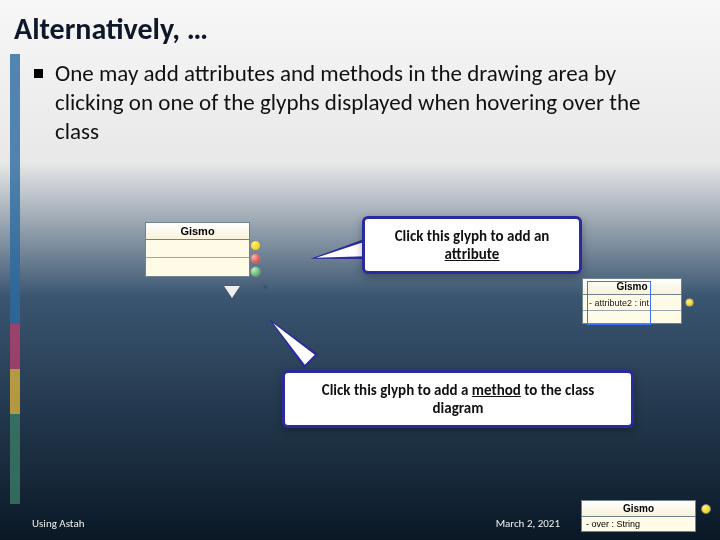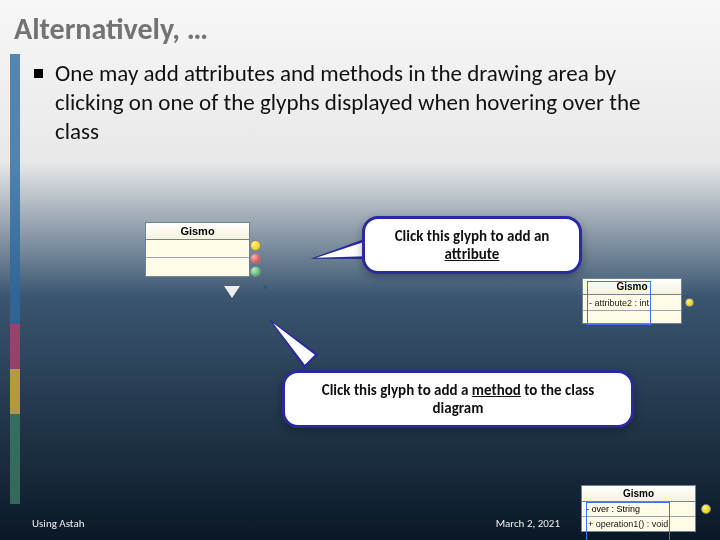--- a/index.html
+++ b/index.html
@@ -3,21 +3,21 @@
 <meta charset="utf-8">
 <style>
   * { margin: 0; padding: 0; box-sizing: border-box; }
   body {
     width: 720px; height: 540px;
     font-family: "Segoe UI", "Calibri", Arial, sans-serif;
     background: linear-gradient(to bottom, #f7f7f7 0%, #e8e8e8 30%, #3a5570 55%, #0a1826 100%);
     position: relative; overflow: hidden;
   }
   .title {
-    font-size: 30px; font-weight: 700; color: #737373;
+    font-size: 30px; font-weight: 700; color: #0f172a;
     padding: 10px 14px 2px 14px;
   }
   .stripe {
     position: absolute; left: 10px; top: 54px; width: 10px; height: 450px;
     background: linear-gradient(to bottom,
        #2b6aa0 0%, #2b6aa0 60%,
        #b33f6d 60%, #b33f6d 70%,
        #d7b03c 70%, #d7b03c 80%,
        #3a7b66 80%, #3a7b66 100%);
     opacity: 0.8;
@@ -78,21 +78,21 @@
 
   #uml3 { right: 24px; bottom: 8px; width: 115px; }
   #uml3 .sec { font-size: 9px; min-height: 11px; }
   .g3 { position:absolute; right: 9px; bottom: 26px; width:10px;height:10px; }
 
   
   .callout {
     position: absolute;
     background: #fff;
     border: 3px solid #2a2aa0;
-    border-radius: 16px;
+    border-radius: 6px;
     padding: 8px 16px;
     font-weight: 700; font-size: 15px; color: #111;
     text-align: center; line-height: 1.2;
     box-shadow: 0 3px 10px rgba(0,0,0,.3);
   }
   .callout span.u { text-decoration: underline; }
   #c1 { left: 362px; top: 216px; width: 220px; }
   #c2 { left: 282px; top: 370px; width: 352px; }
 
   .tail {
@@ -154,18 +154,17 @@
 <div class="glyph g-yellow g2"></div>
 
 <div id="t2" class="tail"></div>
 <div id="c2" class="callout">
   <span>Click this glyph to add a </span><span class="u">method</span><span> to the class diagram</span>
 </div>
 
 <div id="uml3" class="uml">
   <div class="hdr">Gismo</div>
   <div class="sec">- over : String</div>
-  <div class="sec"><span class="sel">+ operation1() : void</span></div>
 </div>
 <div class="glyph g-yellow g3"></div>
 
 <div class="footer-l">Using Astah</div>
 <div class="footer-r">March 2, 2021</div>
 
 </body></html>

